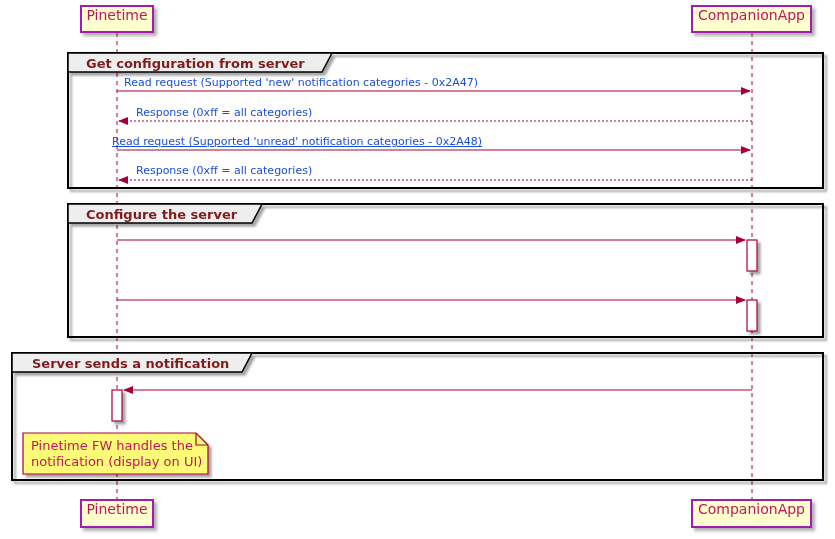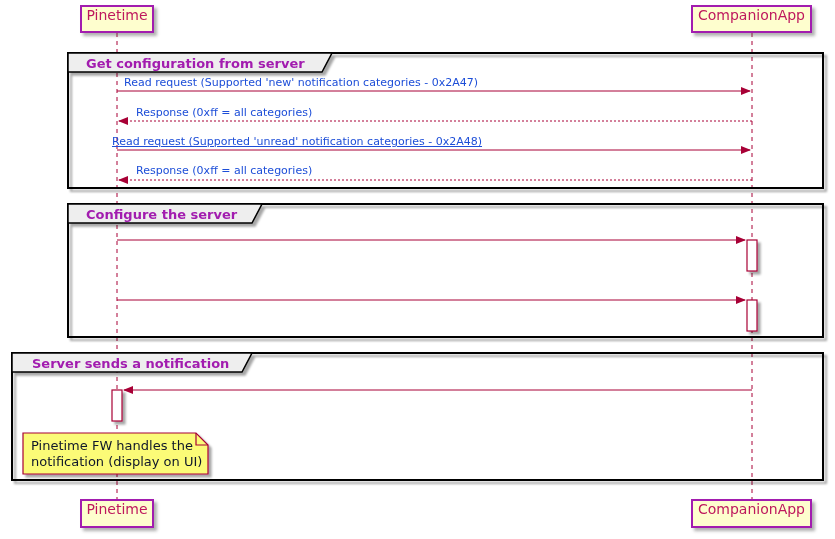--- a/index.html
+++ b/index.html
@@ -15,34 +15,34 @@
     position:absolute;
     background:#FEFECE;
     border:2px solid #a21caf;
     box-shadow:3px 3px 3px rgba(80,80,80,0.45);
     display:flex;align-items:flex-start;justify-content:center;
     font-size:14px;color:#be185d;
     box-sizing:border-box;
   }
   .frame-title{
     position:absolute;
-    font-size:13px;font-weight:bold;color:#a21caf;
+    font-size:13px;font-weight:bold;color:#7f1d1d;
     white-space:nowrap;
     height:28px;line-height:19px;
   }
   .msg{
     position:absolute;
     font-size:11px;color:#1d4ed8;
     white-space:nowrap;
     height:15px;line-height:15px;
   }
   .note-text{
     position:absolute;
     left:31px;top:438px;
-    font-size:13px;color:#0f172a;
+    font-size:13px;color:#be185d;
     line-height:16px;
     white-space:nowrap;
   }
 </style>
 </head>
 <body>
 
 <div class="canvas">
 
   <svg width="835" height="539" viewBox="0 0 835 539">

